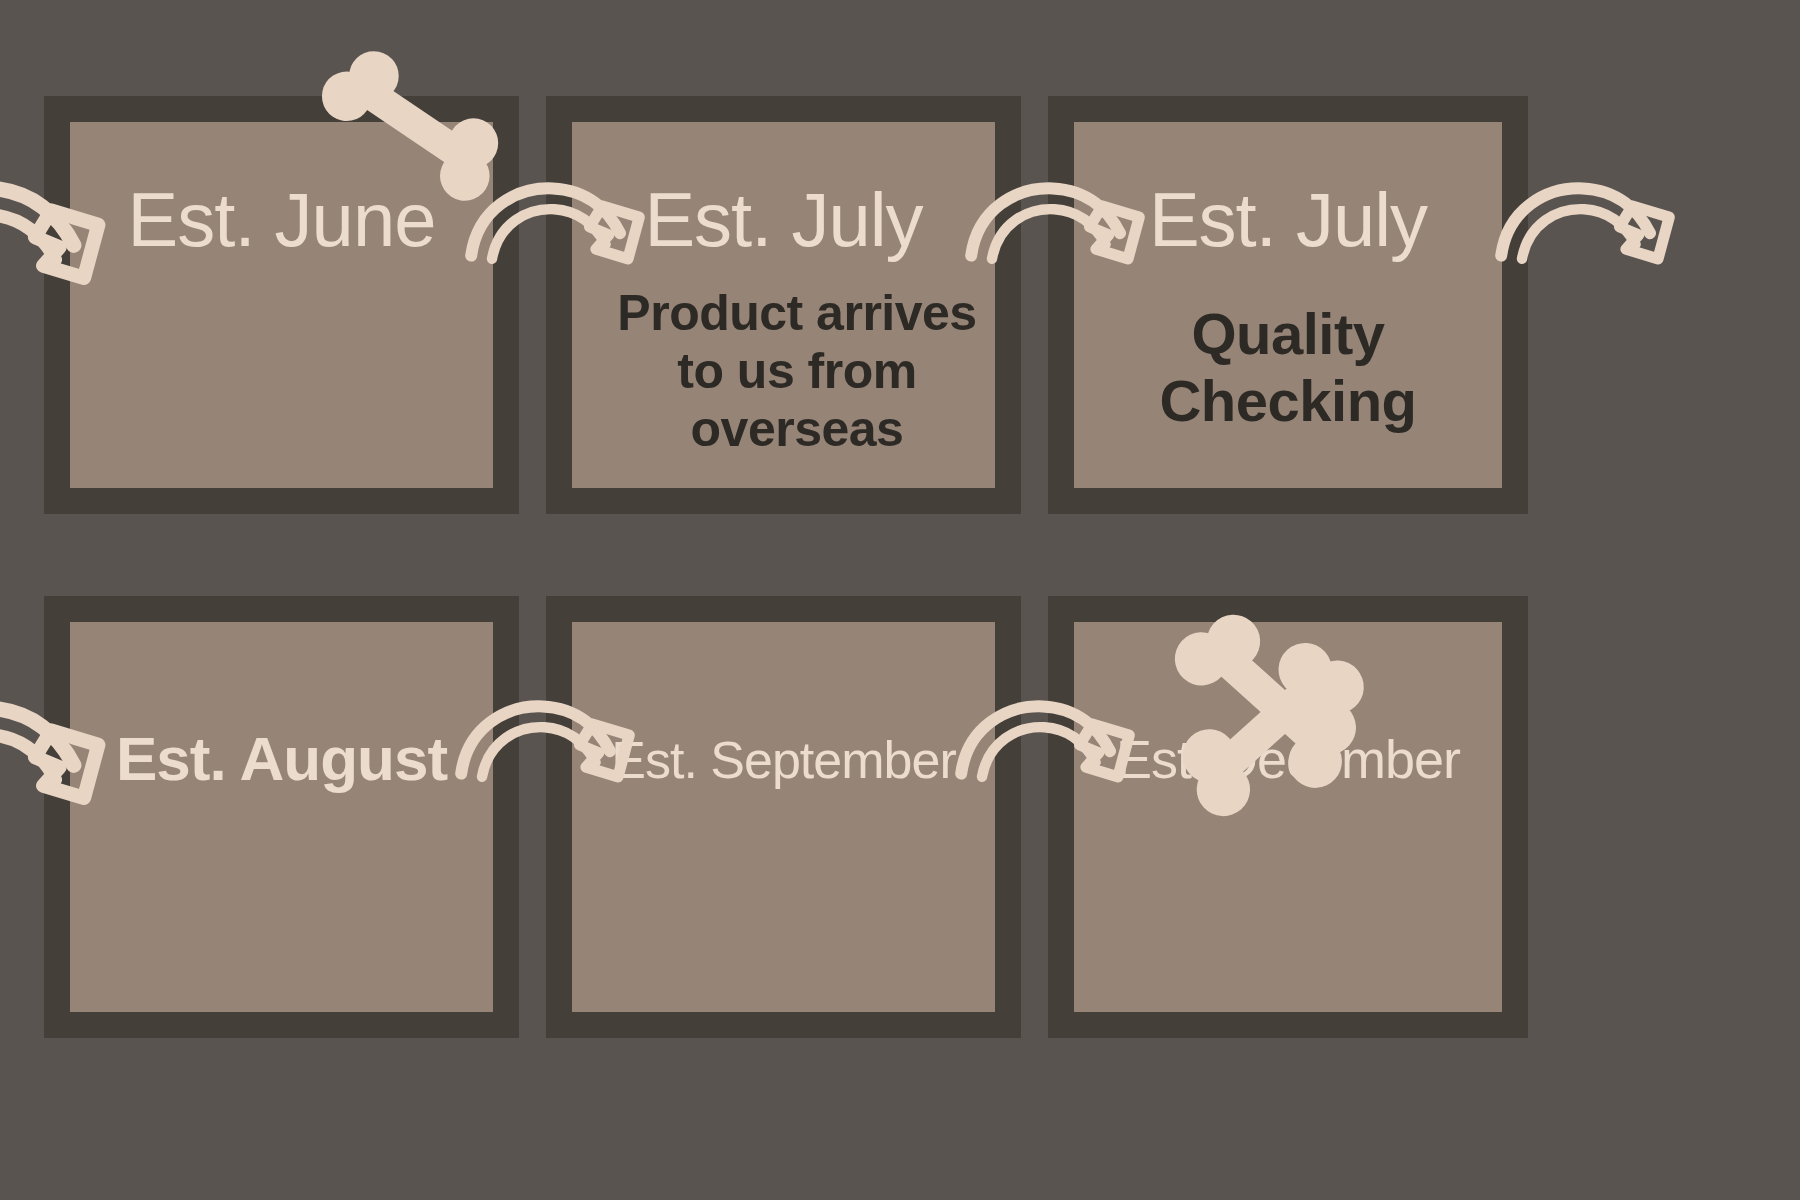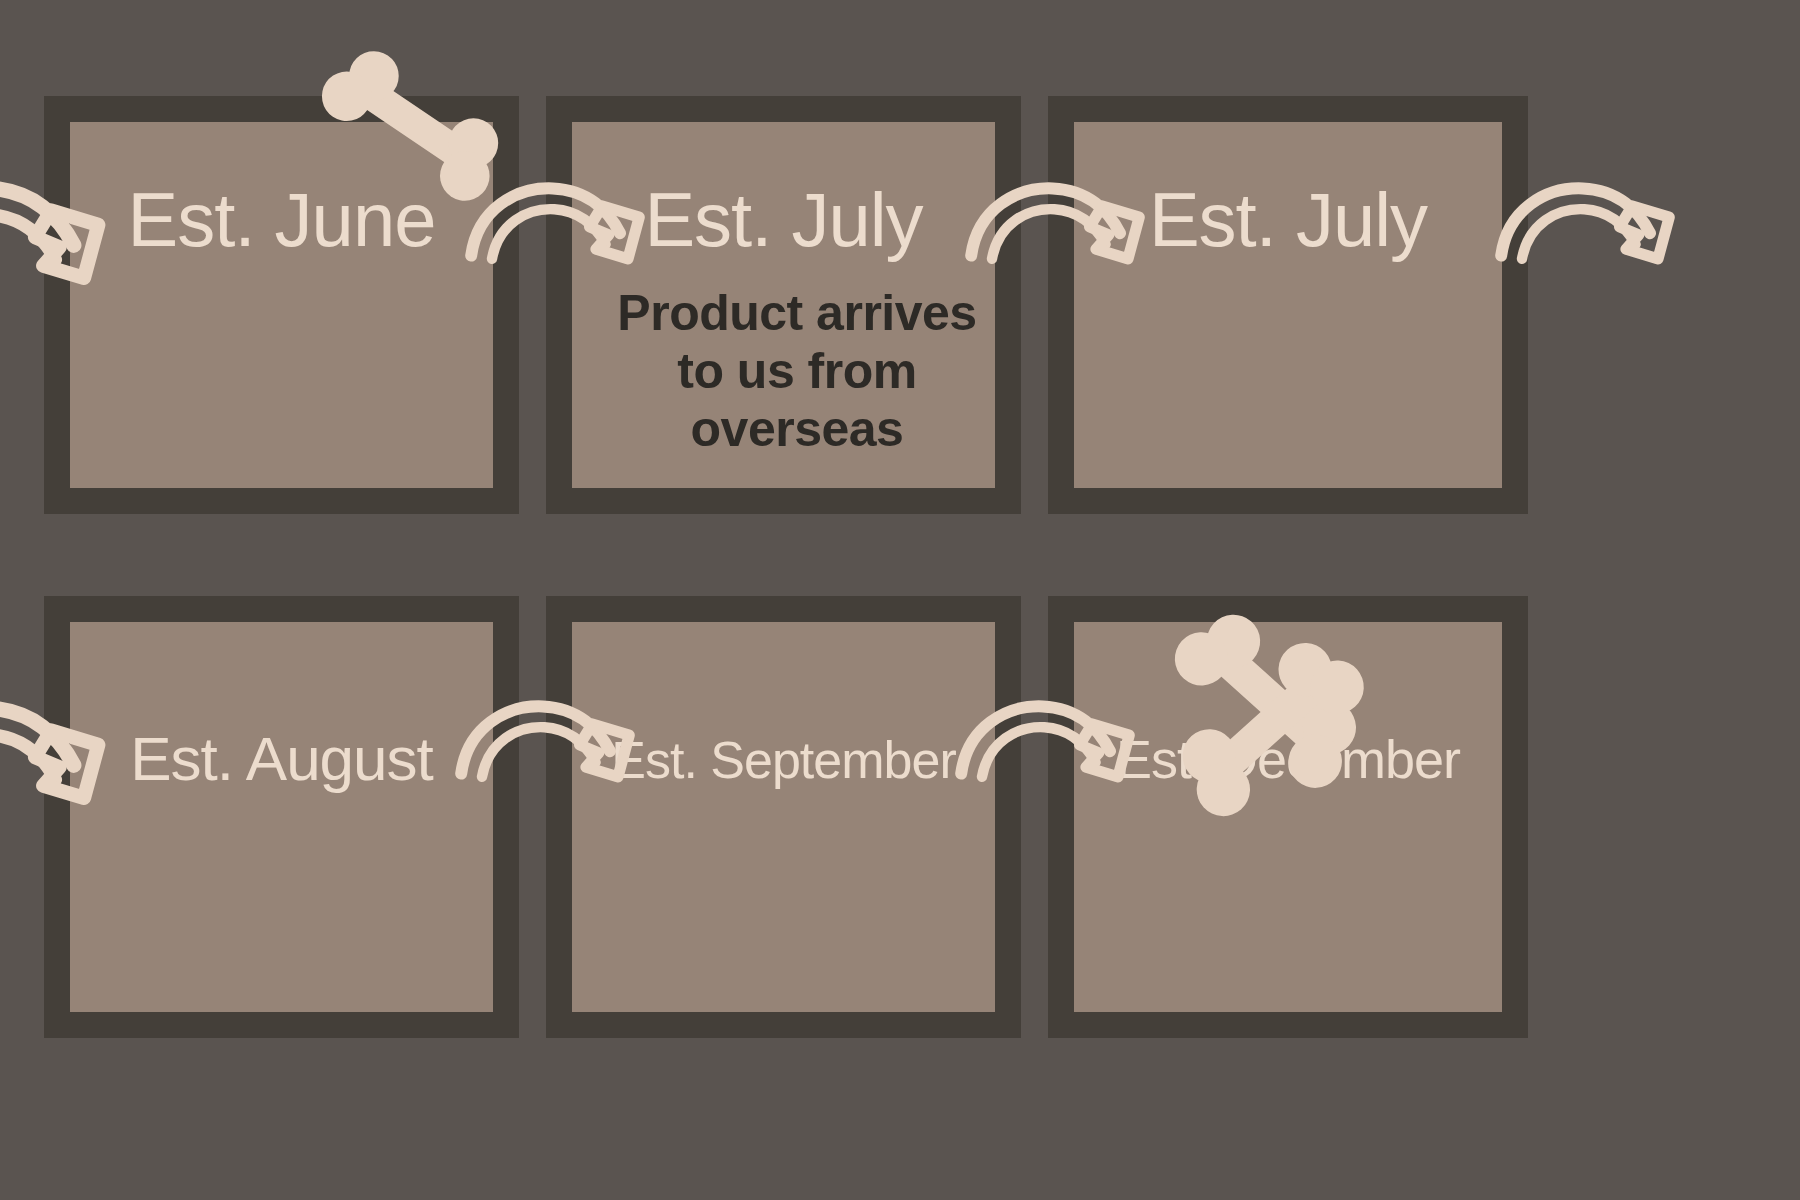--- a/index.html
+++ b/index.html
@@ -69,21 +69,21 @@
 
   
   .c0 .eyebrow{top:60px;  font-size:76px;}
   .c1 .eyebrow{top:60px;  font-size:76px;}
   .c2 .eyebrow{top:60px;  font-size:76px;}
   .c0 .body-text{top:180px; font-size:52px;}
   .c1 .body-text{top:162px; font-size:50px;}
   .c2 .body-text{top:178px; font-size:58px;}
 
   
-  .c3 .eyebrow{top:106px; font-size:62px;}
+  .c3 .eyebrow{top:106px; font-size:62px;font-weight:bold;}
   .c4 .eyebrow{top:112px; font-size:52px;}
   .c5 .eyebrow{top:110px; font-size:54px;}
   .c3 .body-text{top:210px; font-size:50px;}
   .c4 .body-text{top:210px; font-size:50px;}
   .c5 .body-text{top:210px; font-size:48px;}
 
   
   #deco{
     position:absolute;left:0;top:0;
     width:1800px;height:1200px;
@@ -106,20 +106,21 @@
     <div class="card c1" style="border-color: rgb(68, 63, 57); background: rgb(150, 132, 119);">
       <div class="card-inner">
         <div class="eyebrow" style="color: rgb(236, 220, 205);">Est. July</div>
         <div class="body-text" style="color: rgb(45, 42, 38); padding-left: 27px;">Product arrives<br>to us from<br>overseas</div>
       </div>
     </div>
 
     <div class="card c2" style="border-color: rgb(68, 63, 57); background: rgb(150, 132, 119);">
       <div class="card-inner">
         <div class="eyebrow" style="color: rgb(236, 220, 205);">Est. July</div>
+        <div class="body-text" style="color: rgb(45, 42, 38);">Quality<br>Checking</div>
       </div>
     </div>
 
     <div class="card c3" style="border-color: rgb(68, 63, 57); background: rgb(150, 132, 119);">
       <div class="card-inner">
         <div class="eyebrow" style="color: rgb(236, 220, 205);">Est. August</div>
       </div>
     </div>
 
     <div class="card c4" style="border-color: rgb(68, 63, 57); background: rgb(150, 132, 119);">

